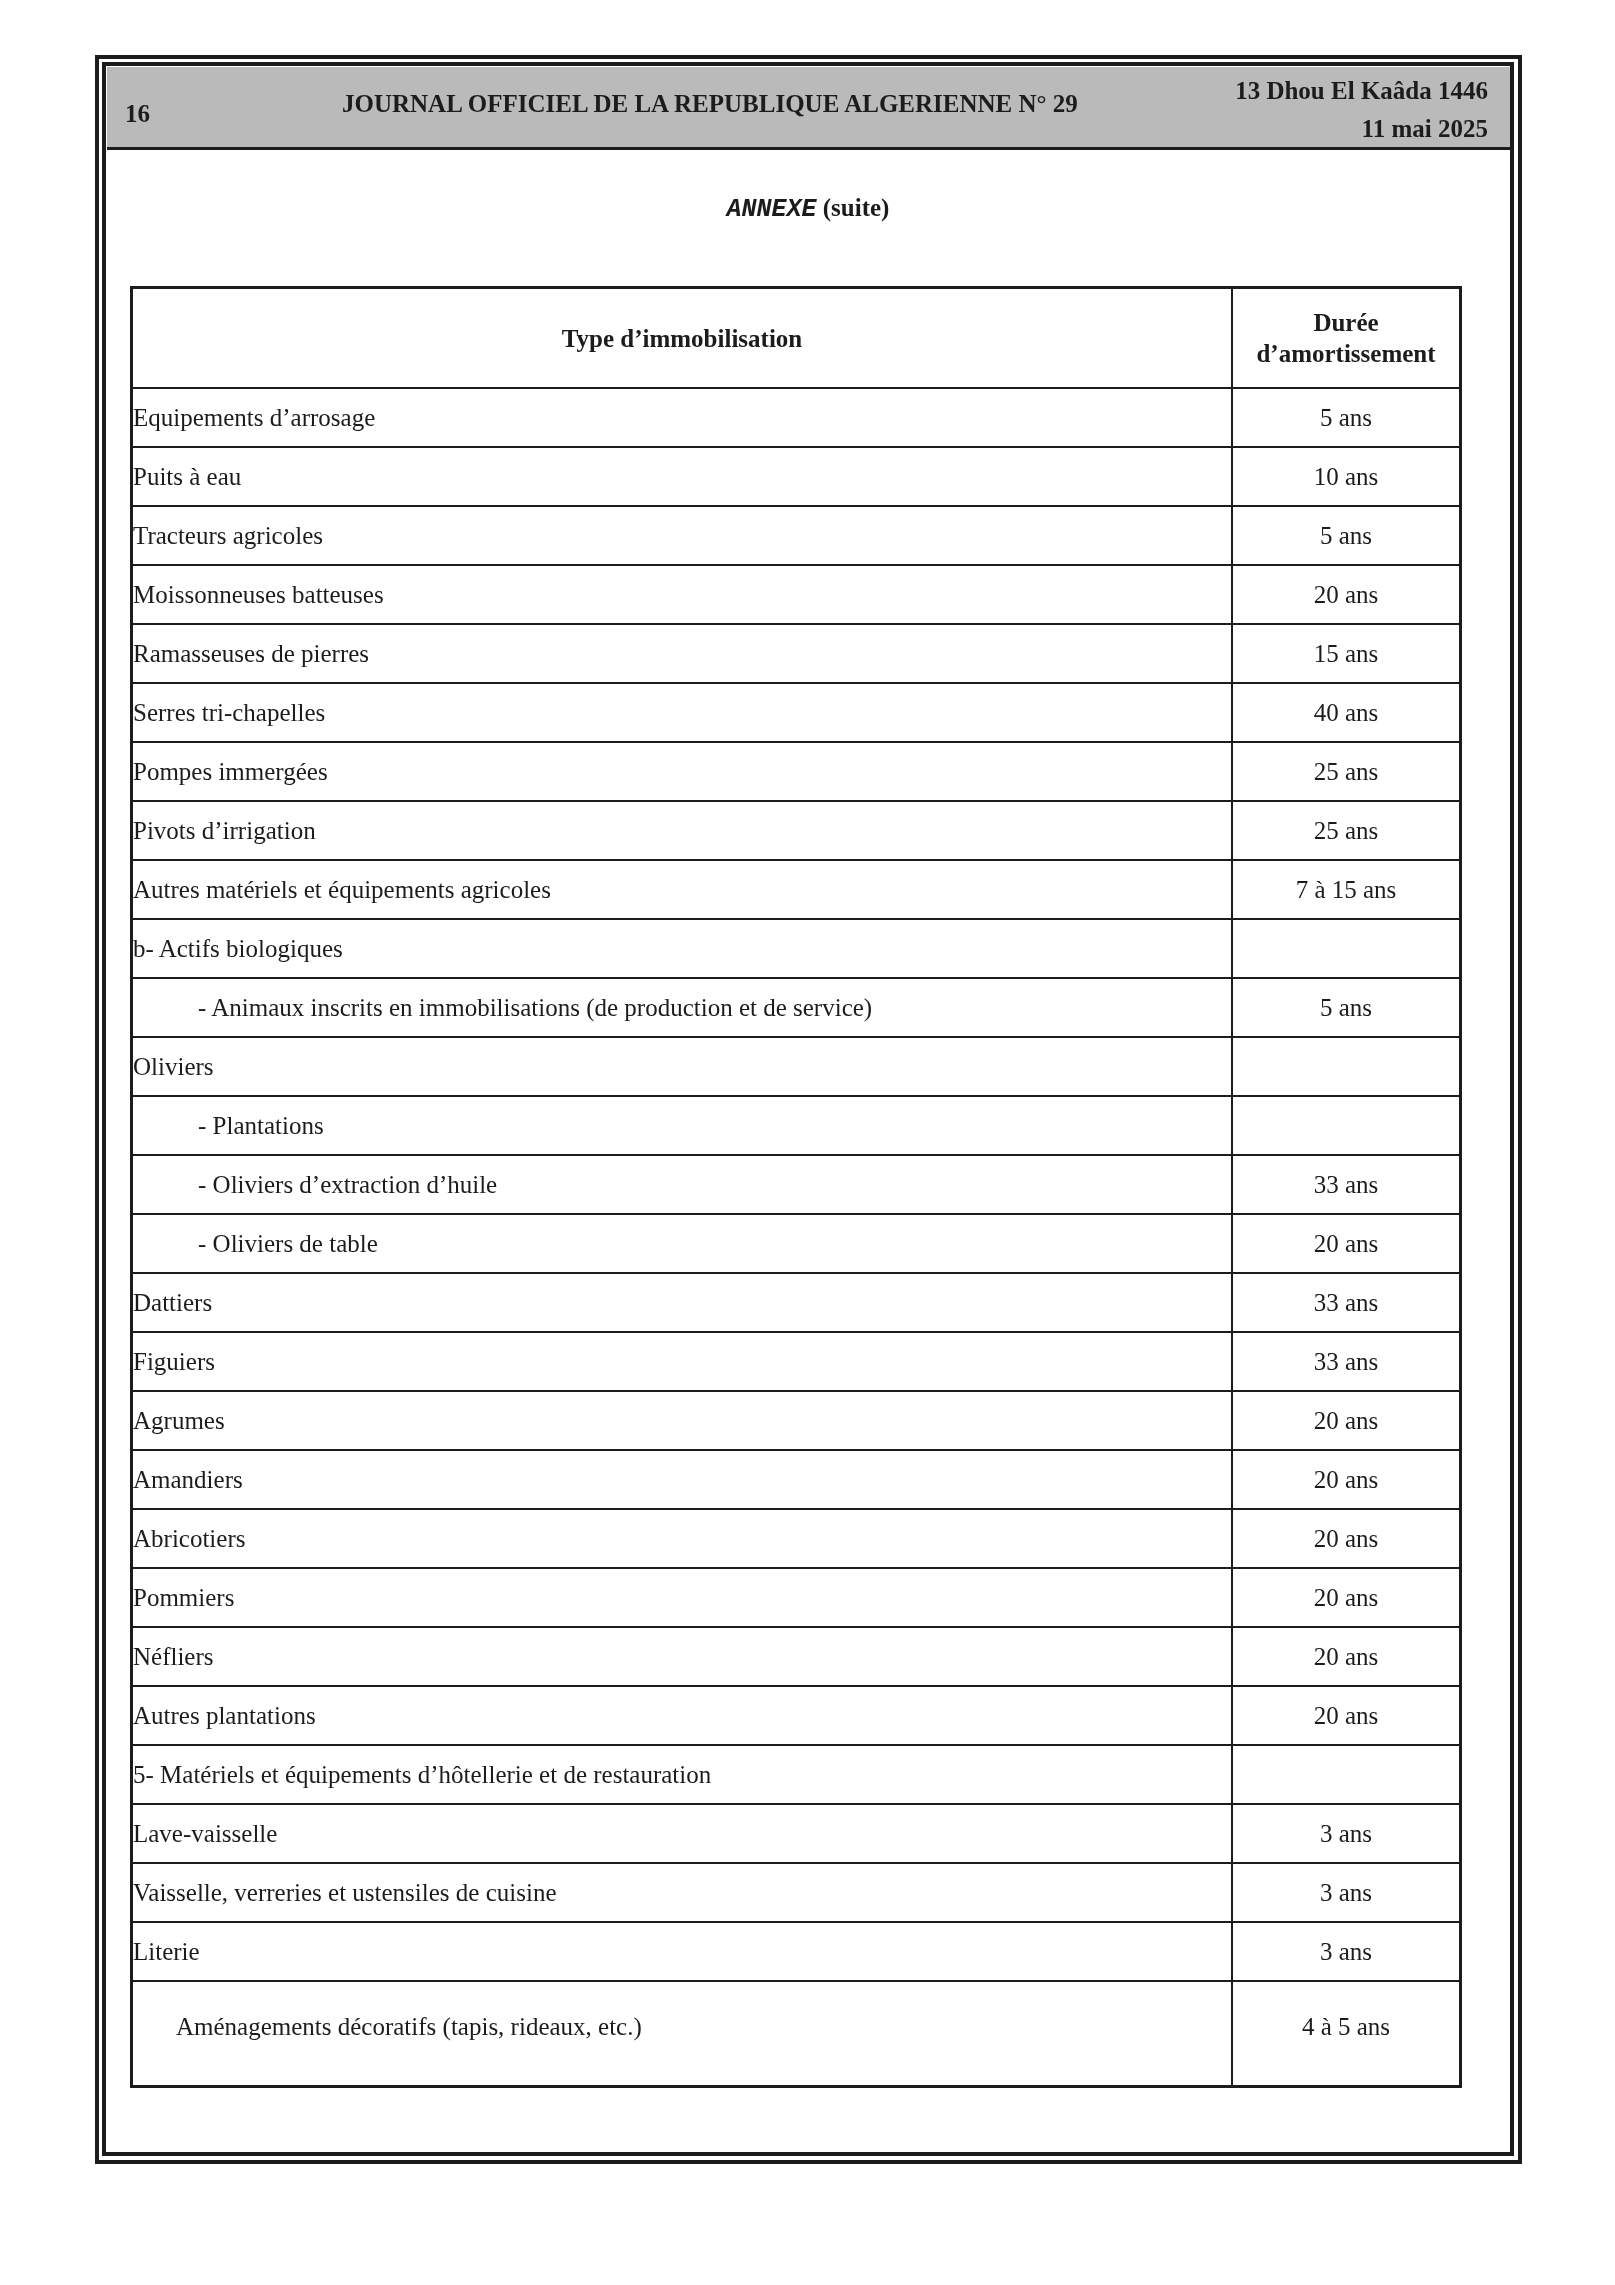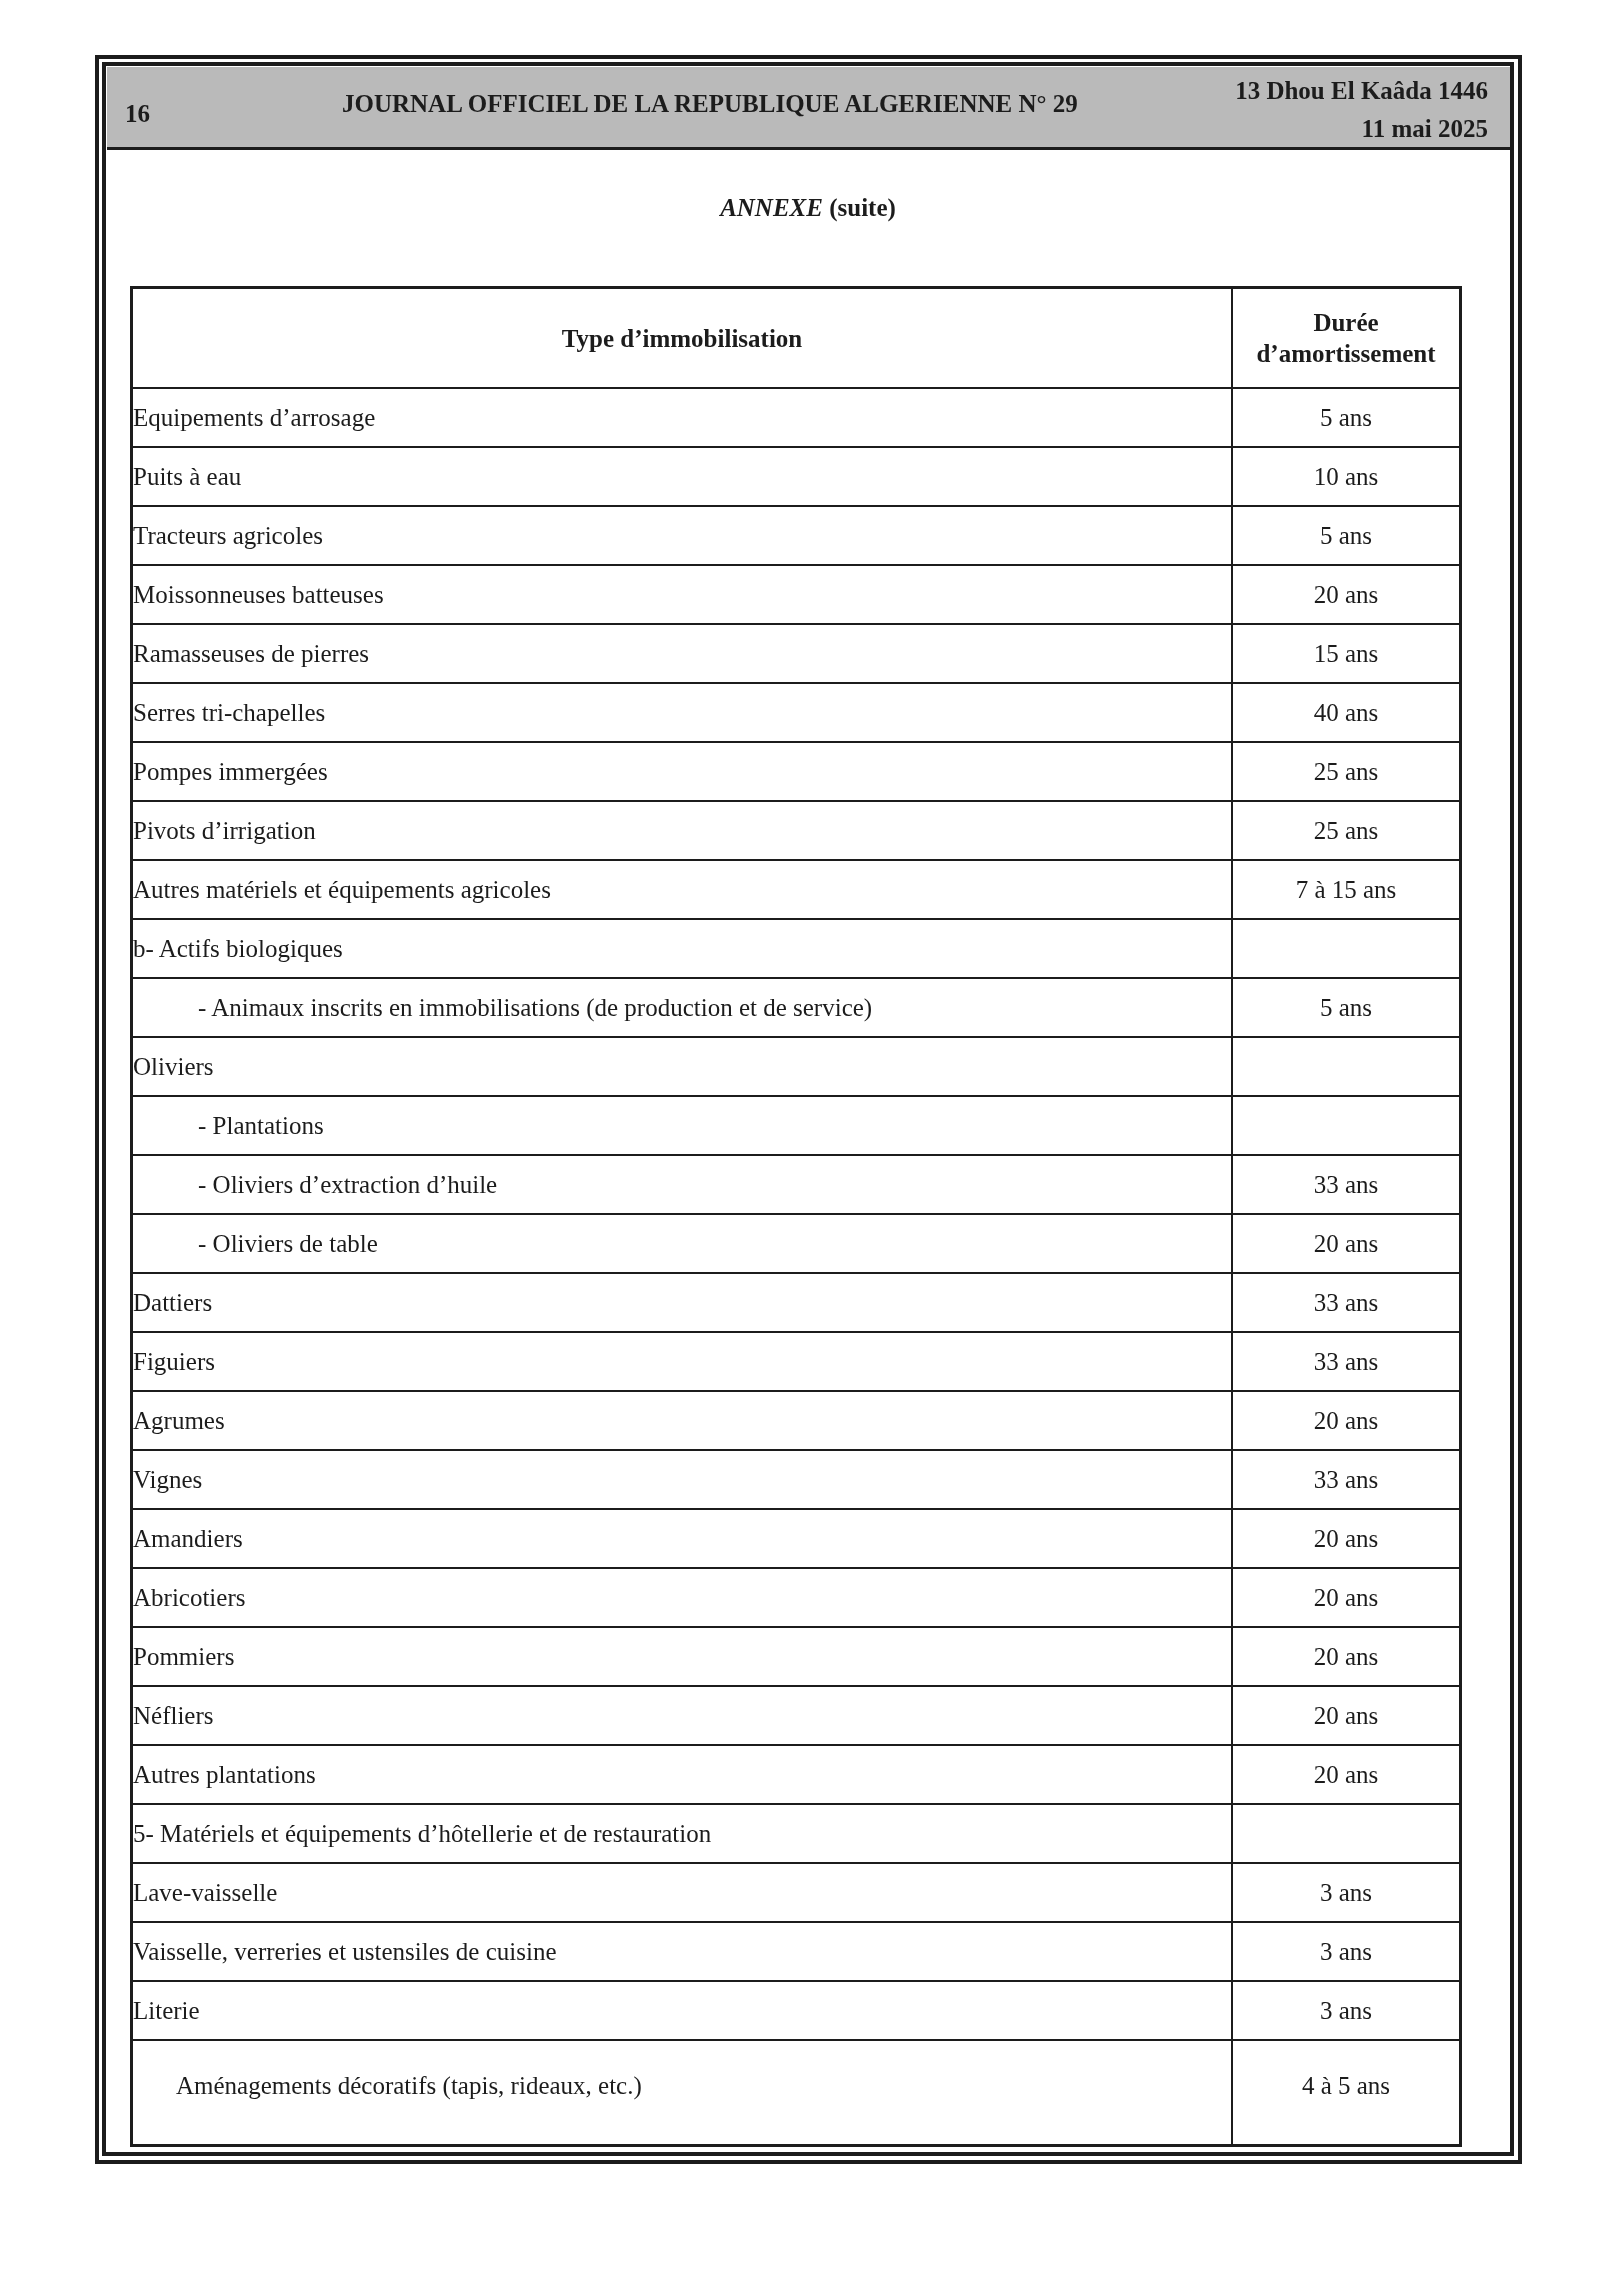--- a/index.html
+++ b/index.html
@@ -8,21 +8,21 @@
   .outer { position:absolute; left:95px; top:55px; width:1427px; height:2109px;
            border:4.5px solid #1c1c1c; box-sizing:border-box; }
   .inner { position:absolute; left:102px; top:62px; width:1412px; height:2094px;
            border:4.5px solid #1c1c1c; box-sizing:border-box; }
   .band { position:absolute; left:107px; top:67px; width:1403px; height:83px;
           background:#bababa; border-bottom:3.6px solid #1c1c1c; box-sizing:border-box; }
   .band .page-no { position:absolute; left:18px; top:33px; font-size:25px; font-weight:bold; }
   .band .jtitle { position:absolute; left:235px; top:22.6px; font-size:25px; font-weight:bold; letter-spacing:0px; }
   .band .dates { position:absolute; right:22px; top:5.4px; text-align:right; font-size:25px; font-weight:bold; line-height:38px; }
   .annexe { position:absolute; left:0; width:1616px; top:194px; text-align:center; font-size:25px; font-weight:bold; }
-  .annexe i { font-style:italic; }
+  .annexe i { font-style:italic;font-family:Liberation Mono, monospace; }
   table.main { position:absolute; left:130px; top:286px; width:1332px; border-collapse:collapse; }
   table.main td, table.main th { border:2.7px solid #1c1c1c; padding:0; font-size:25px; }
   table.main { border:3.6px solid #1c1c1c; }
   table.main th { height:98px; font-weight:bold; text-align:center; vertical-align:middle; line-height:31px; }
   th.col1 { width:1098px; }
   table.main td { height:57px; vertical-align:middle; }
   td.label { padding-left:43px; }
   td.label.sub { padding-left:65px; }
   td.label.bold { font-weight:normal;margin-top:40px; }
   td.val { text-align:center; }
@@ -120,24 +120,20 @@
       </tr>
       <tr>
         <td class="label">Figuiers</td>
         <td class="val">33 ans</td>
       </tr>
       <tr>
         <td class="label">Agrumes</td>
         <td class="val">20 ans</td>
       </tr>
       <tr>
-        <td class="label">Vignes</td>
-        <td class="val">33 ans</td>
-      </tr>
-      <tr>
         <td class="label">Amandiers</td>
         <td class="val">20 ans</td>
       </tr>
       <tr>
         <td class="label">Abricotiers</td>
         <td class="val">20 ans</td>
       </tr>
       <tr>
         <td class="label">Pommiers</td>
         <td class="val">20 ans</td>

